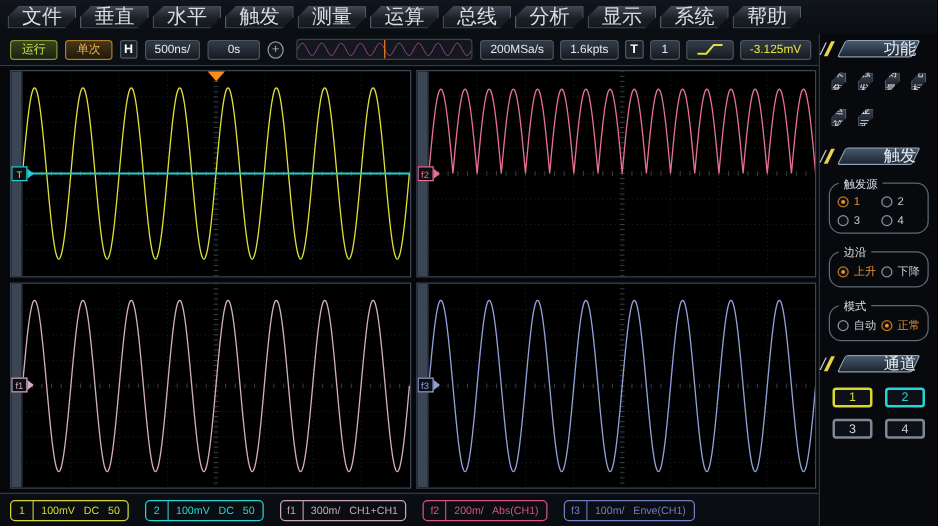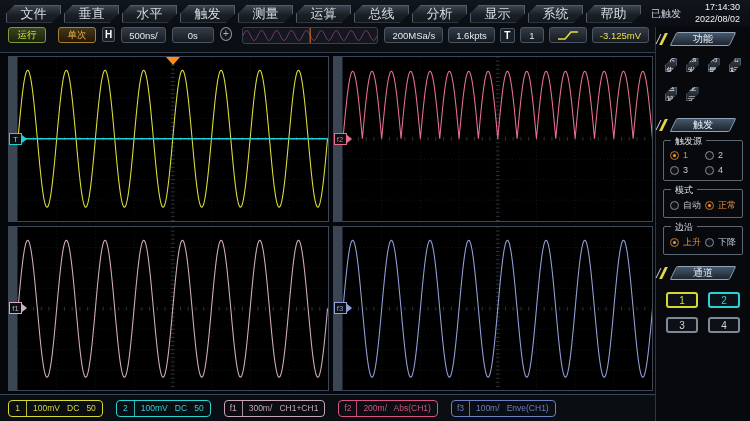--- a/index.html
+++ b/index.html
@@ -4,38 +4,38 @@
 <style>
   html,body{margin:0;padding:0;background:#000;}
   *{box-sizing:border-box;}
   .app{position:relative;width:750px;height:421px;background:#07090d;overflow:hidden;
        font-family:"Liberation Sans","DejaVu Sans",sans-serif;color:#d7dde4;}
 
   
   .menubar{height:27px;display:flex;align-items:center;padding:0 8px 0 6px;
            background:linear-gradient(#11151c,#0a0d12);}
   .mbtn{height:18px;min-width:55px;margin-right:3px;display:flex;align-items:center;justify-content:center;
-        font-size:13px;color:#d7dde4;background:linear-gradient(#3a434f,#1b2027 55%,#141920);
+        font-size:16px;color:#d7dde4;background:linear-gradient(#3a434f,#1b2027 55%,#141920);
         border:1px solid #525c68;
         clip-path:polygon(9px 0,100% 0,100% calc(100% - 9px),calc(100% - 9px) 100%,0 100%,0 9px);}
   .status-cluster{margin-left:auto;display:flex;align-items:center;gap:14px;padding-right:2px;}
   .trigstat{font-size:10px;color:#c8d0d8;}
   .clock{font-size:9px;color:#eef2f6;text-align:right;line-height:1.3;}
 
   
   .body{display:flex;height:394px;}
   .left{width:655px;display:flex;flex-direction:column;}
 
   
-  .toolbar{height:26px;display:flex;align-items:flex-start;gap:6px;padding:0 6px 0 8px;
+  .toolbar{height:26px;display:flex;align-items:center;gap:6px;padding:0 6px 0 8px;
            border-bottom:1px solid #343e4a;background:#0b0e13;}
   .tb{height:16px;padding:0 7px;font-size:9.5px;color:#e3e9ef;display:flex;align-items:center;justify-content:center;
       background:linear-gradient(#333c47,#161b22);border:1px solid #4c5662;border-radius:3px;white-space:nowrap;}
   .run{color:#cfe24e;border-color:#7e9a38;background:linear-gradient(#39441e,#1a220d);min-width:38px;}
-  .single{color:#e8b44e;border-color:#a87f30;background:linear-gradient(#46371a,#221806);min-width:38px;margin-left:6px;}
+  .single{color:#e8b44e;border-color:#a87f30;background:linear-gradient(#46371a,#221806);min-width:38px;}
   .badge{width:15px;height:15px;font-size:10px;font-weight:bold;color:#fff;background:#1a2028;
          border:1px solid #4c5662;border-radius:2px;display:flex;align-items:center;justify-content:center;padding:0;}
   .zoomicon{width:14px;height:14px;border:1px solid #8a94a0;border-radius:50%;color:#aab4c0;font-size:10px;
             line-height:12px;text-align:center;background:#141920;}
   .preview{width:158px;height:17px;background:#14171d;border:1px solid #3a424e;border-radius:3px;margin-left:4px;overflow:hidden;}
   .preview svg{width:100%;height:100%;display:block;}
   .rightcluster{margin-left:auto;display:flex;align-items:center;gap:5px;}
   .slope svg{display:block;}
   .trlevel{color:#e8e040;}
 
@@ -60,29 +60,29 @@
           font-size:8.5px;white-space:pre;background:#0a0d12;}
   .sbid{min-width:17px;text-align:center;padding:0 2px;}
   .sbdiv{align-self:stretch;border-left:1px solid;opacity:.85;}
   .sbtext{padding:0 6px;}
 
   
   .sidebar{width:95px;border-left:1px solid #2c3642;background:#07090d;padding-top:5px;position:relative;}
   .hdr{position:relative;width:60px;height:14px;margin:0 auto;}
   .hdr .shape{position:absolute;inset:0;transform:skewX(-26deg);border:1px solid #8fa3b8;border-radius:2px;
               background:linear-gradient(#47586c,#1d2530);}
-  .hdr .txt{position:relative;font-size:10px;color:#e8eef4;text-align:center;line-height:14px;}
+  .hdr .txt{position:relative;font-size:13px;color:#e8eef4;text-align:right;line-height:14px;}
   .hdr .slash{position:absolute;left:-11px;top:1px;width:3px;height:12px;background:#e8d44a;
               transform:skewX(-26deg);box-shadow:-5px 0 0 -1px #cfd6de;}
   .funcgrid{display:grid;grid-template-columns:1fr 1fr 1fr 1fr;gap:15px 9px;padding:12px 9px 0;}
   .fbtn{height:14px;font-size:9px;color:#dfe6ee;display:flex;align-items:center;justify-content:center;
         background:linear-gradient(#38414d,#171c23);border:1px solid #525c68;
         clip-path:polygon(7px 0,100% 0,100% calc(100% - 7px),calc(100% - 7px) 100%,0 100%,0 7px);}
   .hdr2{margin-top:17px;}
-  .group{position:relative;margin:8px 7px 0;border:1px solid #5e6874;border-radius:2px;padding:9px 4px 5px 6px;}
+  .group{position:relative;margin:14px 7px 0;border:1px solid #5e6874;border-radius:10px;padding:9px 4px 5px 6px;}
   .glabel{position:absolute;top:-6px;left:7px;background:#07090d;padding:0 4px;font-size:9px;color:#dde3ea;}
   .gopts{display:grid;grid-template-columns:1fr 1fr;gap:5px 2px;}
   .radio{display:flex;align-items:center;gap:4px;font-size:9px;color:#c4ccd6;cursor:default;}
   .rdot{width:9px;height:9px;border-radius:50%;border:1px solid #8a929e;background:#0d1117;position:relative;flex:none;}
   .radio.on .rdot{border-color:#c07820;}
   .radio.on .rdot::after{content:'';position:absolute;inset:2px;border-radius:50%;background:#ff9420;}
   .radio.on{color:#e09040;}
   .chgrid{display:grid;grid-template-columns:1fr 1fr;gap:9px 10px;padding:12px 10px 0;}
   .chbtn{height:16px;border:2px solid;border-radius:3px;font-size:10px;display:flex;align-items:center;
          justify-content:center;background:#0d1117;}
@@ -97,27 +97,20 @@
     <div class="mbtn">垂直</div>
     <div class="mbtn">水平</div>
     <div class="mbtn">触发</div>
     <div class="mbtn">测量</div>
     <div class="mbtn">运算</div>
     <div class="mbtn">总线</div>
     <div class="mbtn">分析</div>
     <div class="mbtn">显示</div>
     <div class="mbtn">系统</div>
     <div class="mbtn">帮助</div>
-    <div class="status-cluster">
-      <span class="trigstat">已触发</span>
-      <div class="clock">
-        <div>17:14:30</div>
-        <div>2022/08/02</div>
-      </div>
-    </div>
   </div>
 
   <div class="body">
     <div class="left">
 
       <div class="toolbar">
         <div class="tb run">运行</div>
         <div class="tb single">单次</div>
         <div class="badge">H</div>
         <div class="tb">500ns/</div>
@@ -652,43 +645,43 @@
               <span>3</span>
             </div>
           <div class="radio">
               <span class="rdot"></span>
               <span>4</span>
             </div>
         </div>
       </div>
 
       <div class="group">
+        <div class="glabel">边沿</div>
+        <div class="gopts">
+          <div class="radio on">
+              <span class="rdot"></span>
+              <span>上升</span>
+            </div>
+          <div class="radio">
+              <span class="rdot"></span>
+              <span>下降</span>
+            </div>
+        </div>
+      </div>
+
+      <div class="group">
         <div class="glabel">模式</div>
         <div class="gopts">
           <div class="radio">
               <span class="rdot"></span>
               <span>自动</span>
             </div>
           <div class="radio on">
               <span class="rdot"></span>
               <span>正常</span>
-            </div>
-        </div>
-      </div>
-
-      <div class="group">
-        <div class="glabel">边沿</div>
-        <div class="gopts">
-          <div class="radio on">
-              <span class="rdot"></span>
-              <span>上升</span>
-            </div>
-          <div class="radio">
-              <span class="rdot"></span>
-              <span>下降</span>
             </div>
         </div>
       </div>
 
       <div class="hdr hdr2" style="margin-top:11px;">
         <span class="slash"></span>
         <div class="shape"></div>
         <div class="txt">通道</div>
       </div>
 

